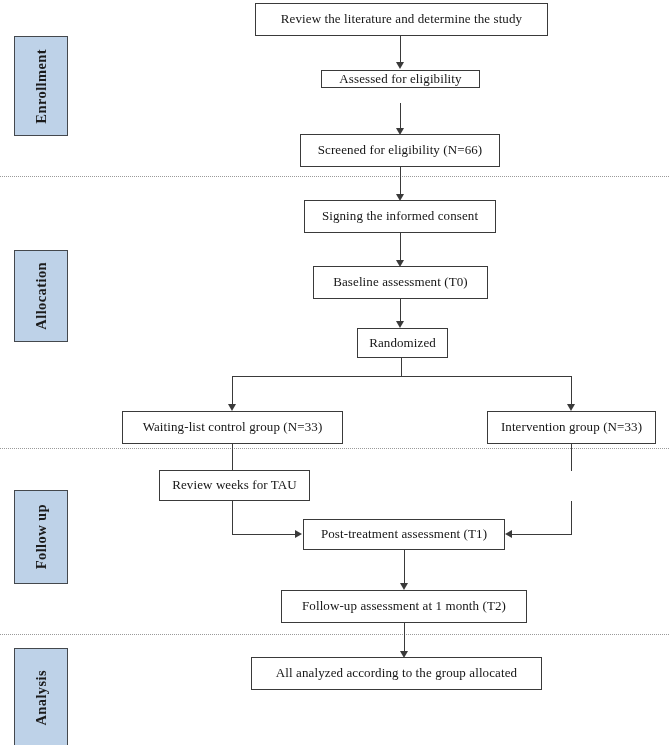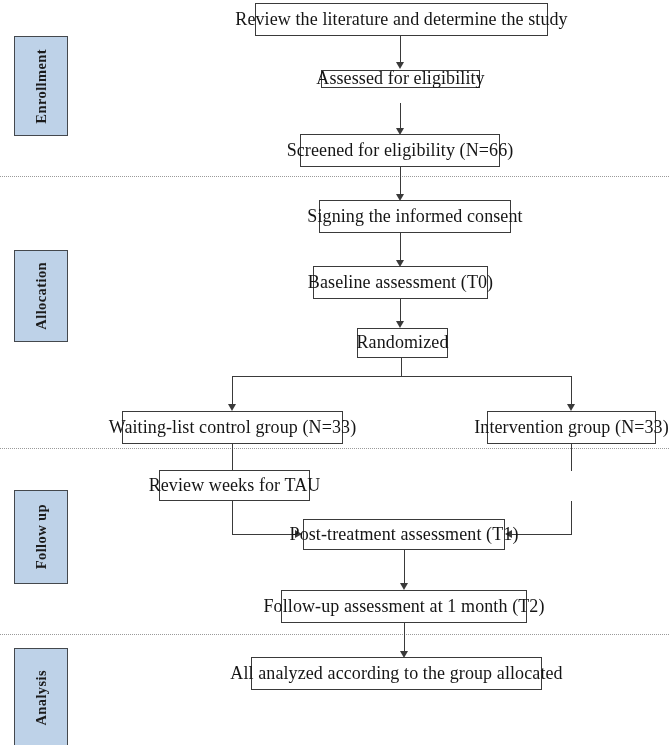--- a/index.html
+++ b/index.html
@@ -21,21 +21,21 @@
   
   .node {
     position: absolute;
     box-sizing: border-box;
     border: 1.4px solid #3a3a3a;
     background: #ffffff;
     display: flex;
     align-items: center;
     justify-content: center;
     text-align: center;
-    font-size: 18px;
+    font-size: 13px;
     line-height: 1.1;
     letter-spacing: 0.1px;
     color: #151515;
     white-space: nowrap;
   }
   
   .stage {
     position: absolute;
     box-sizing: border-box;
     border: 1.6px solid #44484d;
@@ -133,21 +133,21 @@
   <div class="vline" style="left:400px; top:103px; width:0; height:27px;"></div>
   <div class="arrow-down" style="left:396px; top:128px;"></div>
 
   <div class="node" style="left:300px; top:134px; width:200px; height:33px;">
     <span>Screened for eligibility (N=66)</span>
   </div>
 
   <div class="vline" style="left:400px; top:167px; height:29px;"></div>
   <div class="arrow-down" style="left:396px; top:194px;"></div>
 
-  <div class="node" style="left:319px; top:200px; width:192px; height:33px;">
+  <div class="node" style="left:304px; top:200px; width:192px; height:33px;">
     <span>Signing the informed consent</span>
   </div>
 
   <div class="vline" style="left:400px; top:233px; height:29px;"></div>
   <div class="arrow-down" style="left:396px; top:260px;"></div>
 
   <div class="node" style="left:313px; top:266px; width:175px; height:33px;">
     <span>Baseline assessment (T0)</span>
   </div>
 

